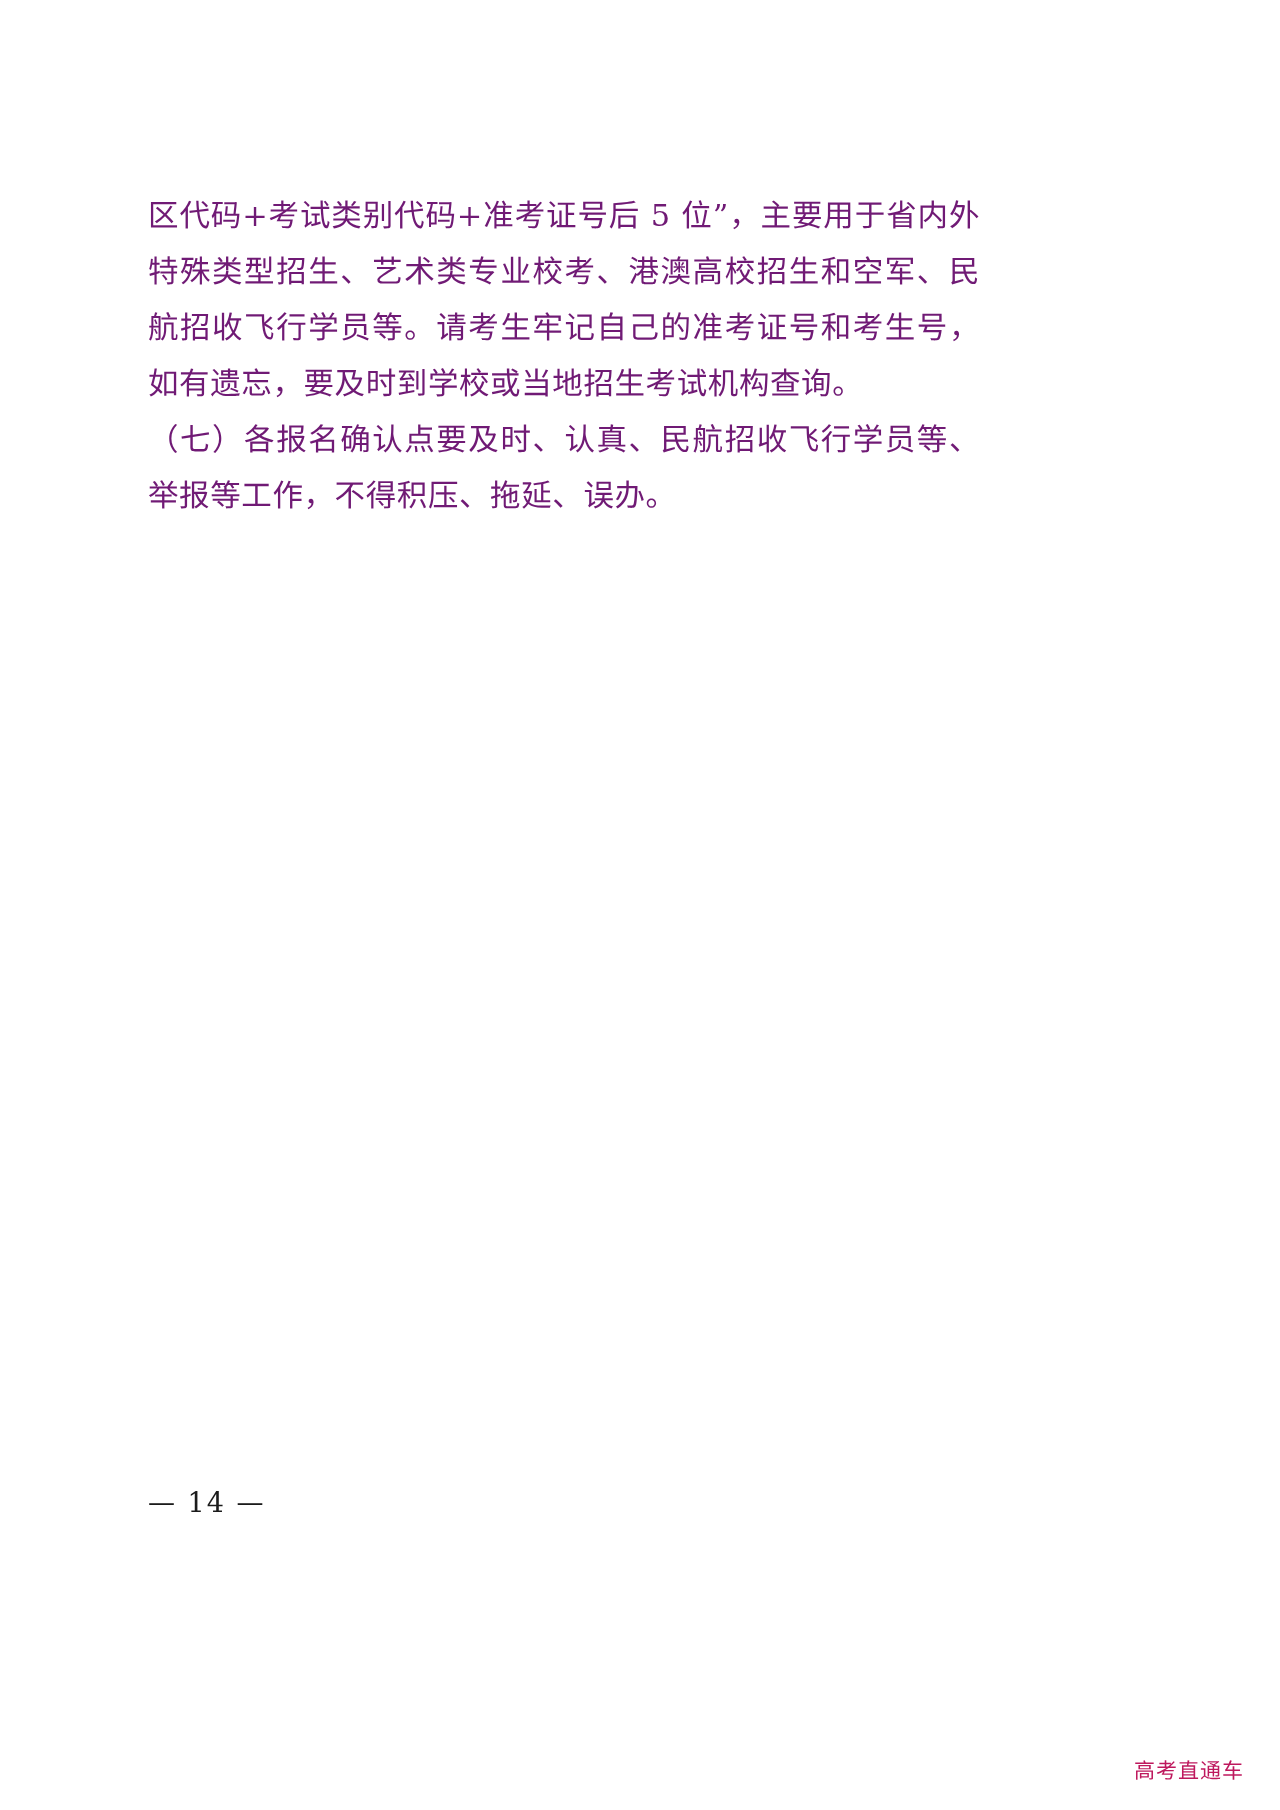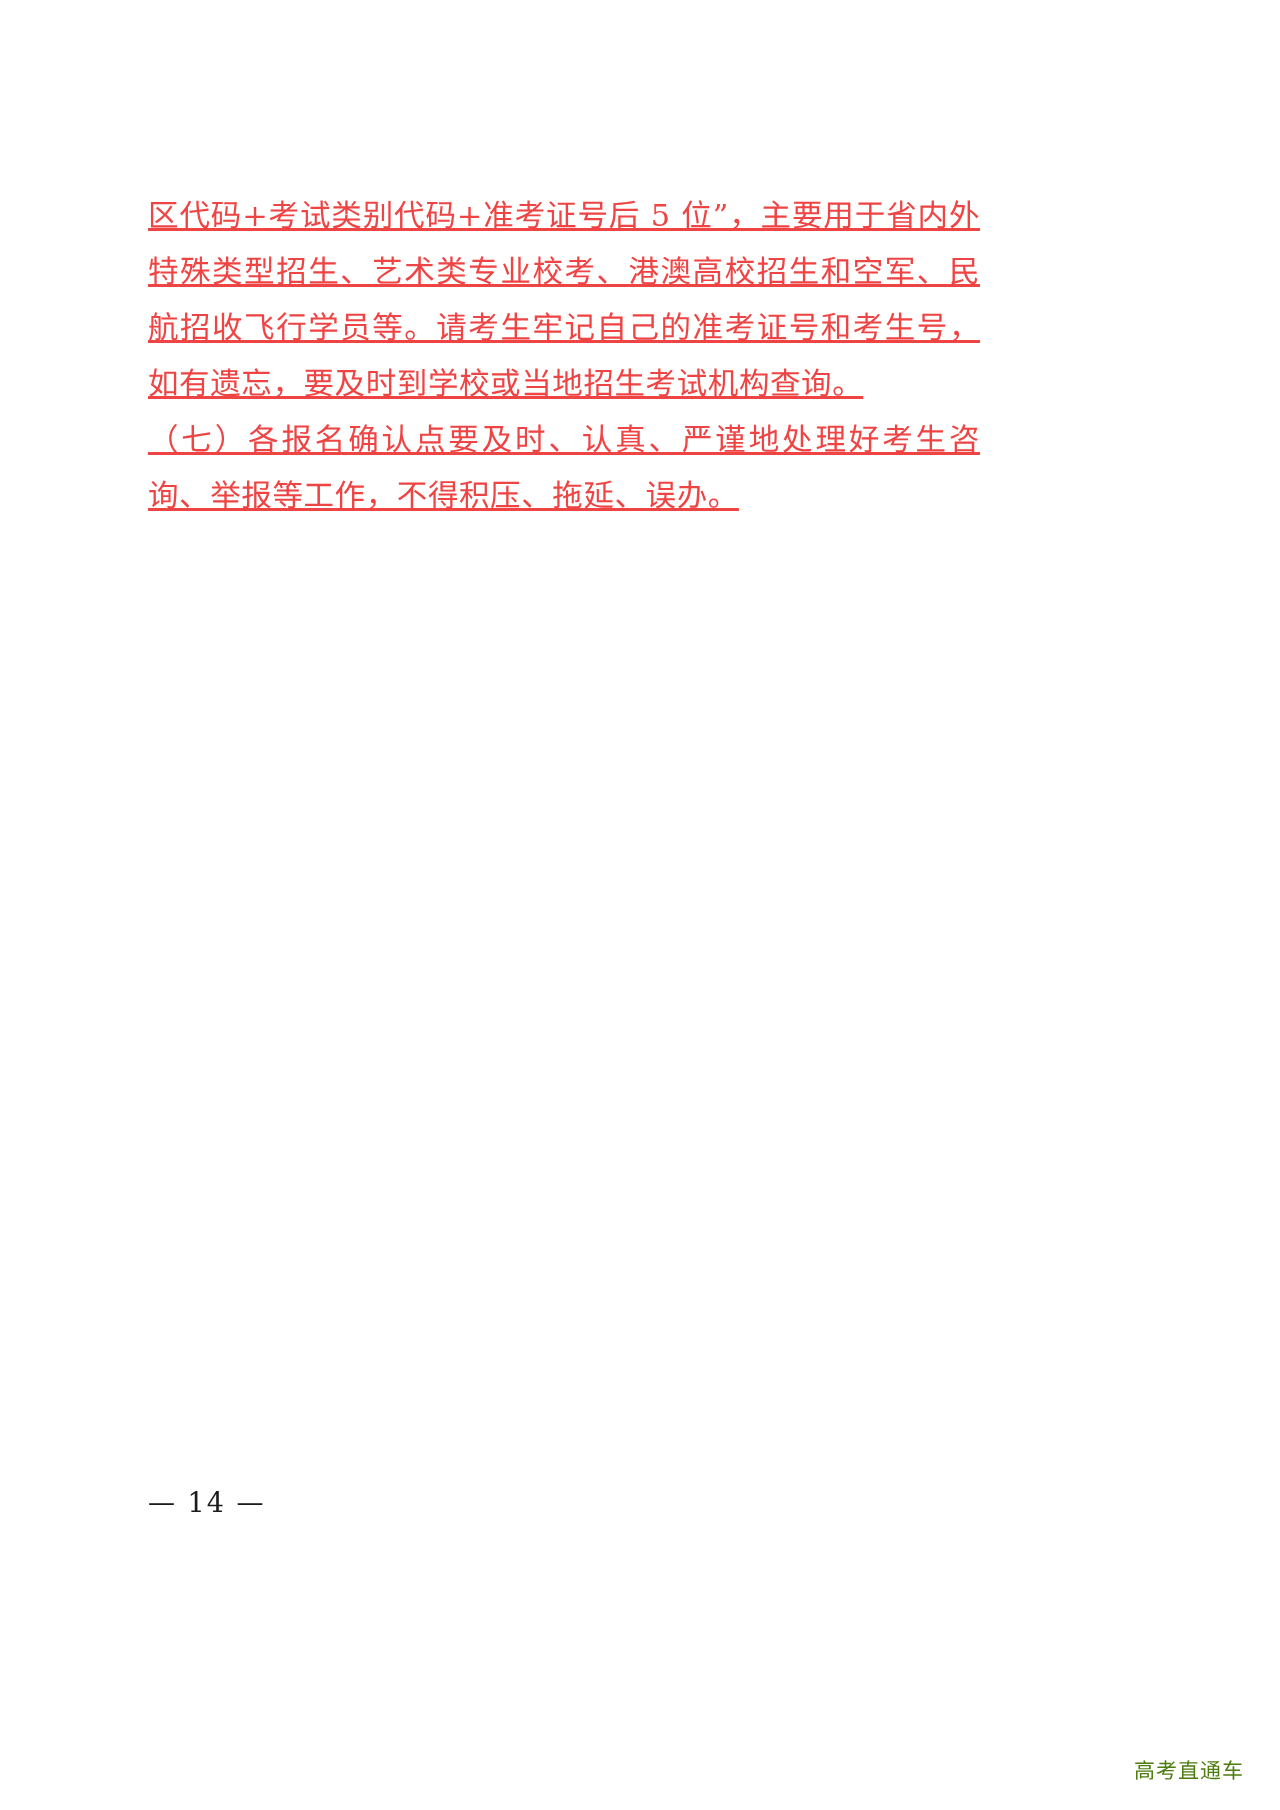--- a/index.html
+++ b/index.html
@@ -29,23 +29,22 @@
     top: 188px;
     width: 832px;
   }
   .para {
     font-size: 30.5px;
     line-height: 56px;
     letter-spacing: 0.6px;
     text-align: justify;
     text-justify: inter-character;
     margin: 0 0 0 0;
-    color: #ef4444;
+    color: #701a75;
     font-weight: 400;
-    text-decoration: underline;
   }
   .para.indent {
     text-indent: 0;
   }
   .para + .para {
     margin-top: 0px;
   }
   .page-number {
     position: absolute;
     left: 148px;
@@ -55,33 +54,33 @@
     line-height: 38px;
     color: #1b1b1b;
     letter-spacing: 2px;
     font-family: "DejaVu Serif", "Liberation Serif", serif;
   }
   .watermark {
     position: absolute;
     right: 36px;
     bottom: 26px;
     font-size: 21px;
-    color: #4d7c0f;
+    color: #be185d;
     letter-spacing: 1px;
     font-family: "DejaVu Sans", "Liberation Sans", sans-serif;
     margin-top: 40px;
   }
 </style>
 </head>
 <body>
 
 <div class="page">
 
   <div class="content">
     <p class="para">区代码+考试类别代码+准考证号后 5 位”，主要用于省内外特殊类型招生、艺术类专业校考、港澳高校招生和空军、民航招收飞行学员等。请考生牢记自己的准考证号和考生号，如有遗忘，要及时到学校或当地招生考试机构查询。</p>
-    <p class="para indent" style="text-indent: 0px;">（七）各报名确认点要及时、认真、严谨地处理好考生咨询、举报等工作，不得积压、拖延、误办。</p>
+    <p class="para indent" style="text-indent: 0px;">（七）各报名确认点要及时、认真、民航招收飞行学员等、举报等工作，不得积压、拖延、误办。</p>
   </div>
 
   <div class="page-number">— 14 —</div>
 
   <div class="watermark">高考直通车</div>
 
 </div>
 
 </body></html>

